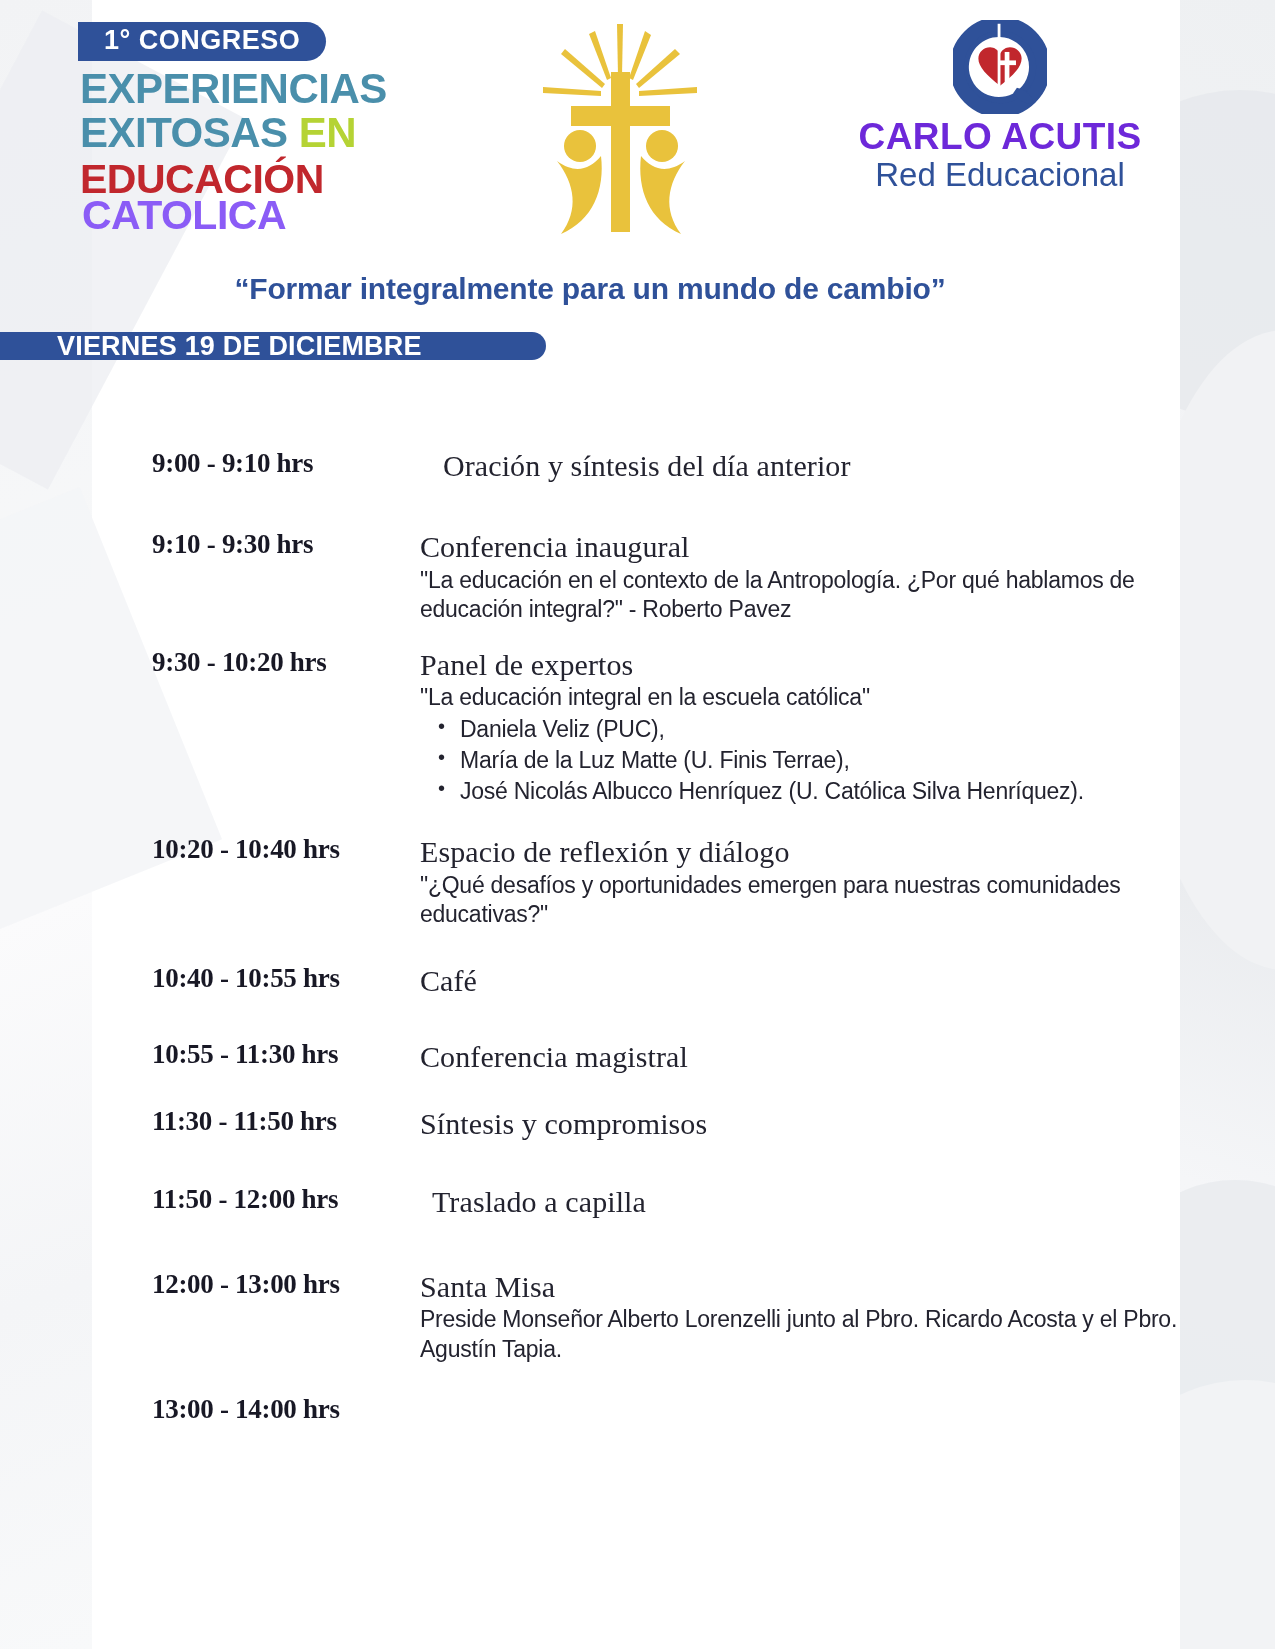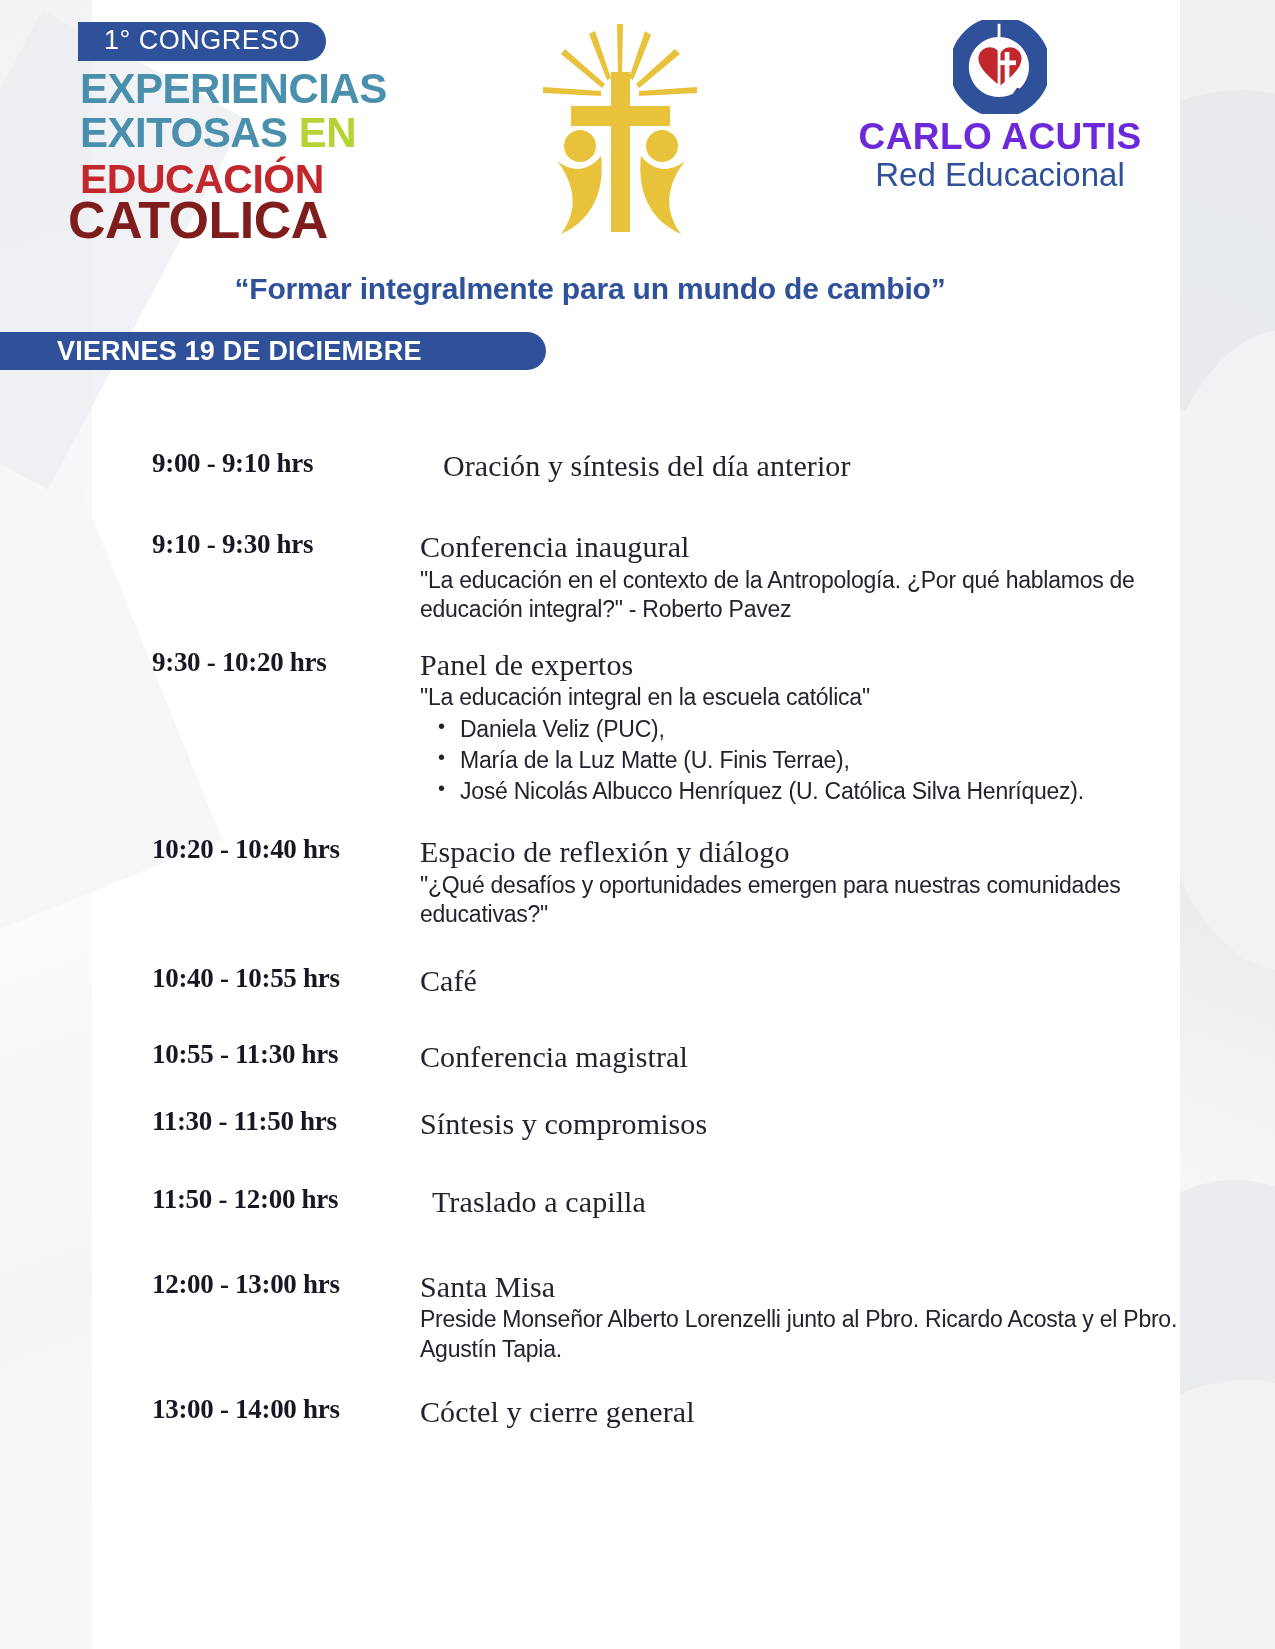--- a/index.html
+++ b/index.html
@@ -97,21 +97,21 @@
   .brand-lockup {
     position: absolute;
     left: 58px; top: 22px;
     width: 300px;
   }
   .congreso-pill {
     display: inline-block;
     background: #2f5199;
     color: #ffffff;
     font-size: 27px;
-    font-weight: normal;
+    font-weight: bold;
     letter-spacing: .5px;
     padding: 5px 26px 7px 26px;
     border-radius: 0 22px 22px 0;
     margin-left: 20px;
     line-height: 1;
     font-family: "Liberation Sans", sans-serif;
   }
   .brand-line {
     font-weight: bold;
     line-height: .96;
@@ -133,24 +133,24 @@
   }
   .brand-exitosas { color: #4a8fab; }
   .brand-en { color: #b5d334; }
   .brand-educacion {
     color: #c1272d;
     font-size: 41px;
     margin-top: 6px;
     margin-left: 22px;
   }
   .brand-catolica {
-    color: #7f1d1d;
-    font-size: 52px;
+    color: #8b5cf6;
+    font-size: 41px;
     margin-top: -3px;
-    margin-left: 10px;
+    margin-left: 24px;
   }
 
   
   .cross-logo {
     position: absolute;
     left: 505px; top: 14px;
     width: 230px; height: 228px;
   }
 
   
@@ -191,21 +191,21 @@
     font-size: 30px;
     font-weight: bold;
     font-family: "Liberation Sans", sans-serif;
     letter-spacing: -0.2px;
   }
 
   
   .date-banner {
     position: absolute;
     left: 0; top: 332px;
-    width: 546px; height: 38px;
+    width: 546px; height: 28px;
     background: #2f5199;
     border-radius: 0 24px 24px 0;
     display: flex;
     align-items: center;
   }
   .date-banner-text {
     color: #ffffff;
     font-size: 27px;
     font-weight: bold;
     letter-spacing: .2px;
@@ -409,19 +409,16 @@
       </div>
       <div class="row" style="margin-top: 50px;">
         <div class="row-time">12:00 - 13:00 hrs</div>
         <div class="row-body">
           <div class="row-title">Santa Misa</div>
           <div class="row-sub">Preside Monseñor Alberto Lorenzelli junto al Pbro. Ricardo Acosta y el Pbro. Agustín Tapia.</div>
         </div>
       </div>
       <div class="row" style="margin-top: 30px;">
         <div class="row-time">13:00 - 14:00 hrs</div>
-        <div class="row-body">
-          <div class="row-title">Cóctel y cierre general</div>
-        </div>
       </div>
     </div>
 
 </div>
 
 </body></html>

